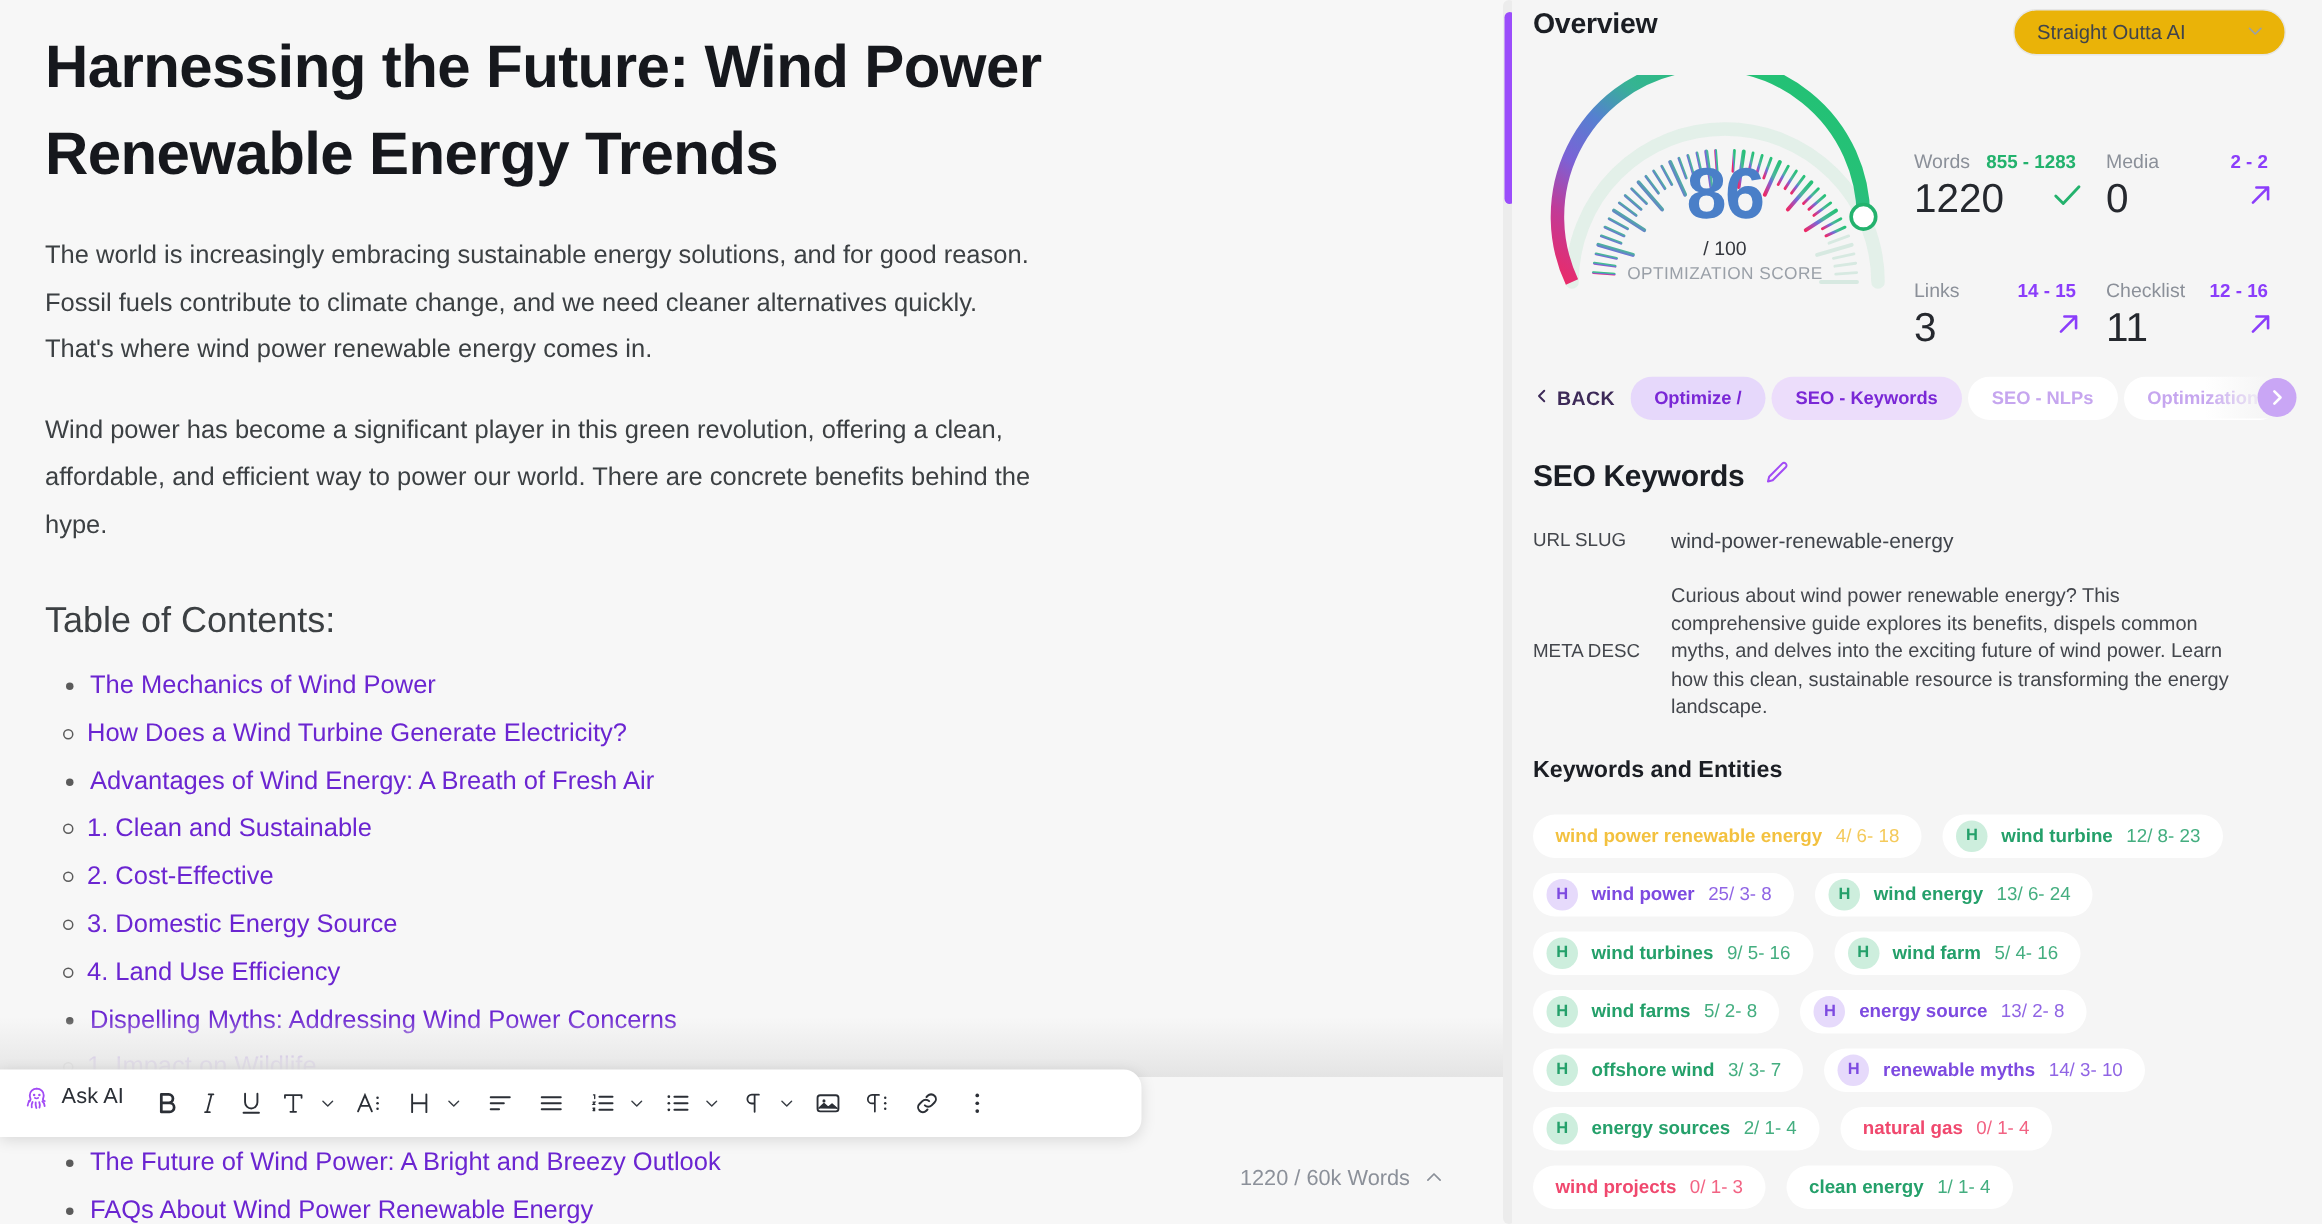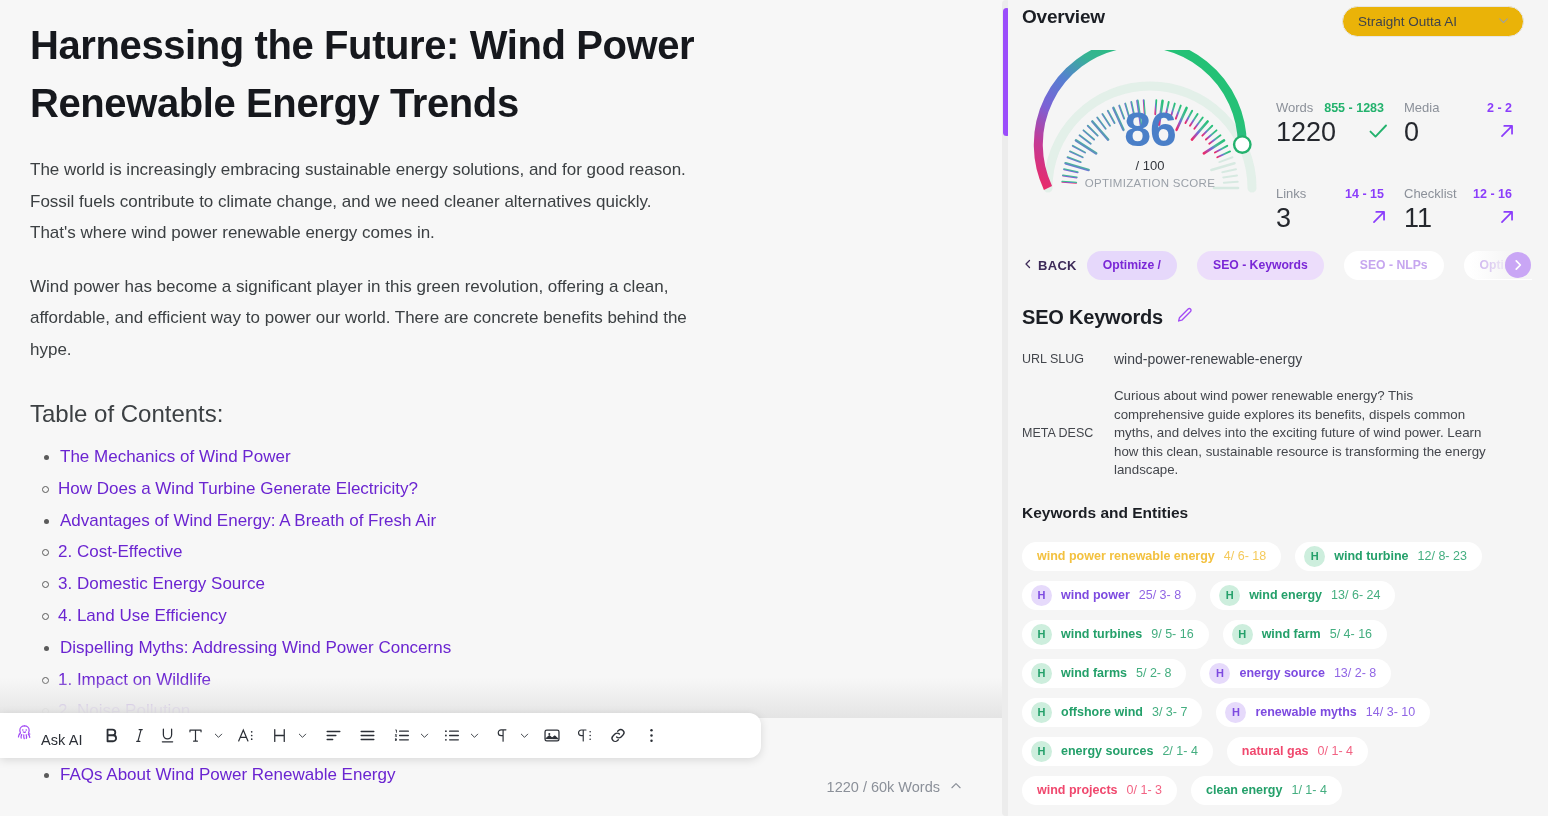--- a/index.html
+++ b/index.html
@@ -98,21 +98,21 @@
   }
   .tb-btn {
     display: flex; align-items: center; justify-content: center;
     height: 30px; min-width: 26px;
     border-radius: 5px;
     color: #2b2f36;
     cursor: pointer;
   }
   .tb-btn svg { display: block; }
   .askai {
-    display: flex; align-items: flex-end; gap: 6px;
+    display: flex; align-items: flex-start; gap: 6px;
     padding-right: 8px;
     cursor: pointer;
   }
   .askai-label { font-size: 14.5px; color: #2b2f36; letter-spacing: .1px; }
   .caret { width: 16px; min-width:16px; display:flex; align-items:center; justify-content:center; cursor:pointer; }
   .tb-gap { width: 6px; }
 
   
   .wordcount {
     position: absolute;
@@ -221,21 +221,21 @@
     display: flex; align-items: center; justify-content: center;
     padding: 0 16px;
     border-radius: 15px;
     font-size: 12.2px; font-weight: 700;
     white-space: nowrap;
     cursor: pointer;
   }
   .tab-pill.active { background: #e6d8fb; color: #7a27d6; }
   .tab-pill.semi   { background: #ecddfb; color: #7a27d6; }
   .tab-pill.plain  { background: #ffffff; color: #c6a6ef; }
-  .tabs-scroll { display: flex; gap: 20px; overflow: hidden; position: relative; }
+  .tabs-scroll { display: flex; gap: 4px; overflow: hidden; position: relative; }
   .tabs-fade {
     position: absolute; right: 0; top: 0; width: 62px; height: 29px;
     background: linear-gradient(to right, rgba(245,245,245,0) 0%, rgba(245,245,245,0.9) 60%, #f5f5f5 100%);
     pointer-events: none;
   }
   .tab-next {
     position: absolute; right: 1px; top: 2px;
     width: 26px; height: 26px; border-radius: 50%;
     background: #c9a6f5; color: #fff;
     display: flex; align-items: center; justify-content: center;
@@ -291,20 +291,21 @@
       <p class="doc-p">The world is increasingly embracing sustainable energy solutions, and for good reason. Fossil fuels contribute to climate change, and we need cleaner alternatives quickly. That's where wind power renewable energy comes in.</p>
       <p class="doc-p">Wind power has become a significant player in this green revolution, offering a clean, affordable, and efficient way to power our world. There are concrete benefits behind the hype.</p>
       <h2 class="toc-head">Table of Contents:</h2>
       <ul class="toc-l1" id="toc-root">
           <li class="l1"><span class="lbl">The Mechanics of Wind Power</span></li>
           <ul class="toc-l2">
             <li class="l2"><span>How Does a Wind Turbine Generate Electricity?</span></li>
           </ul>
           <li class="l1"><span class="lbl">Advantages of Wind Energy: A Breath of Fresh Air</span></li>
           <ul class="toc-l2">
+            <li class="l2"><span>1. Clean and Sustainable</span></li>
             <li class="l2"><span>2. Cost-Effective</span></li>
             <li class="l2"><span>3. Domestic Energy Source</span></li>
             <li class="l2"><span>4. Land Use Efficiency</span></li>
           </ul>
           <li class="l1"><span class="lbl">Dispelling Myths: Addressing Wind Power Concerns</span></li>
           <ul class="toc-l2">
             <li class="l2"><span>1. Impact on Wildlife</span></li>
             <li class="l2"><span>2. Noise Pollution</span></li>
           </ul>
           <li class="l1"><span class="lbl">The Future of Wind Power: A Bright and Breezy Outlook</span></li>

